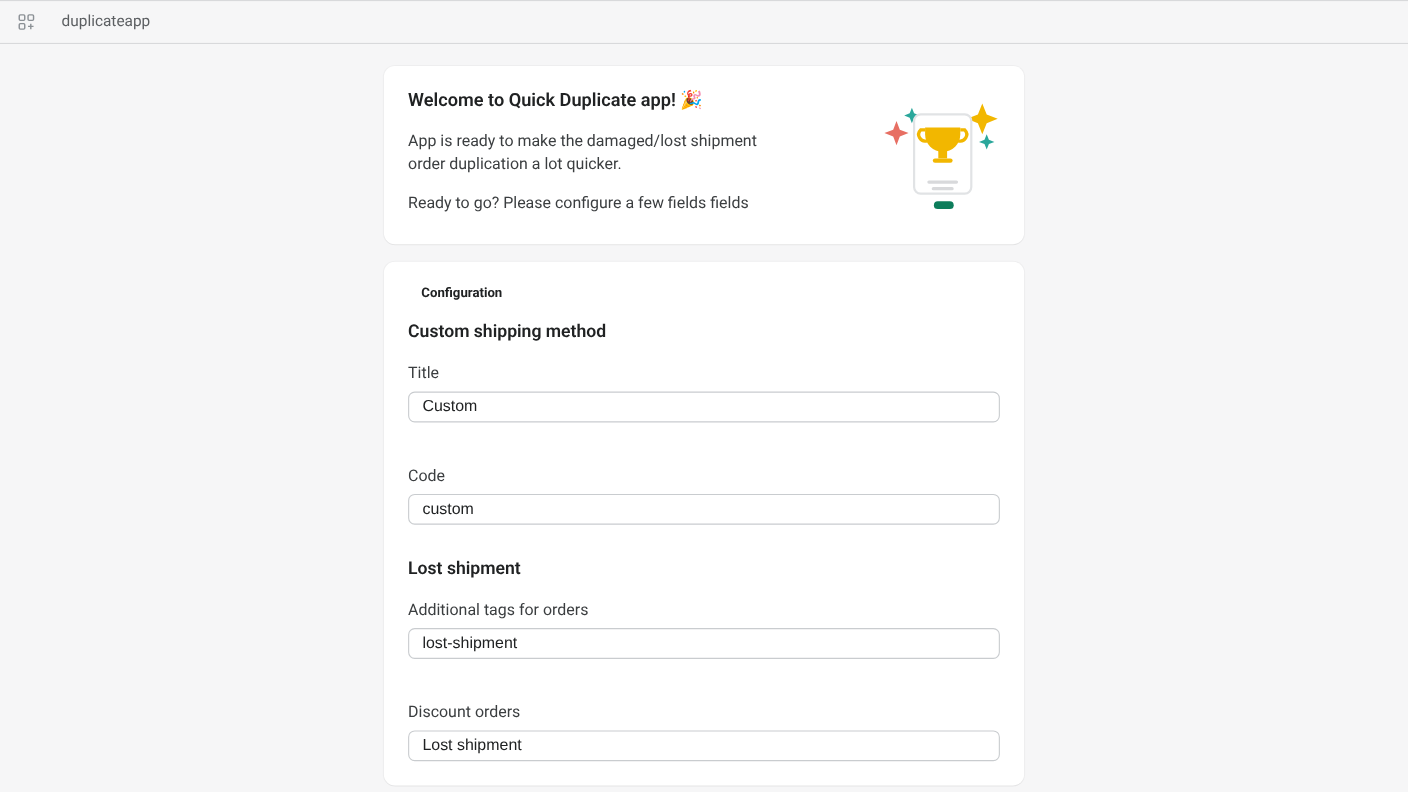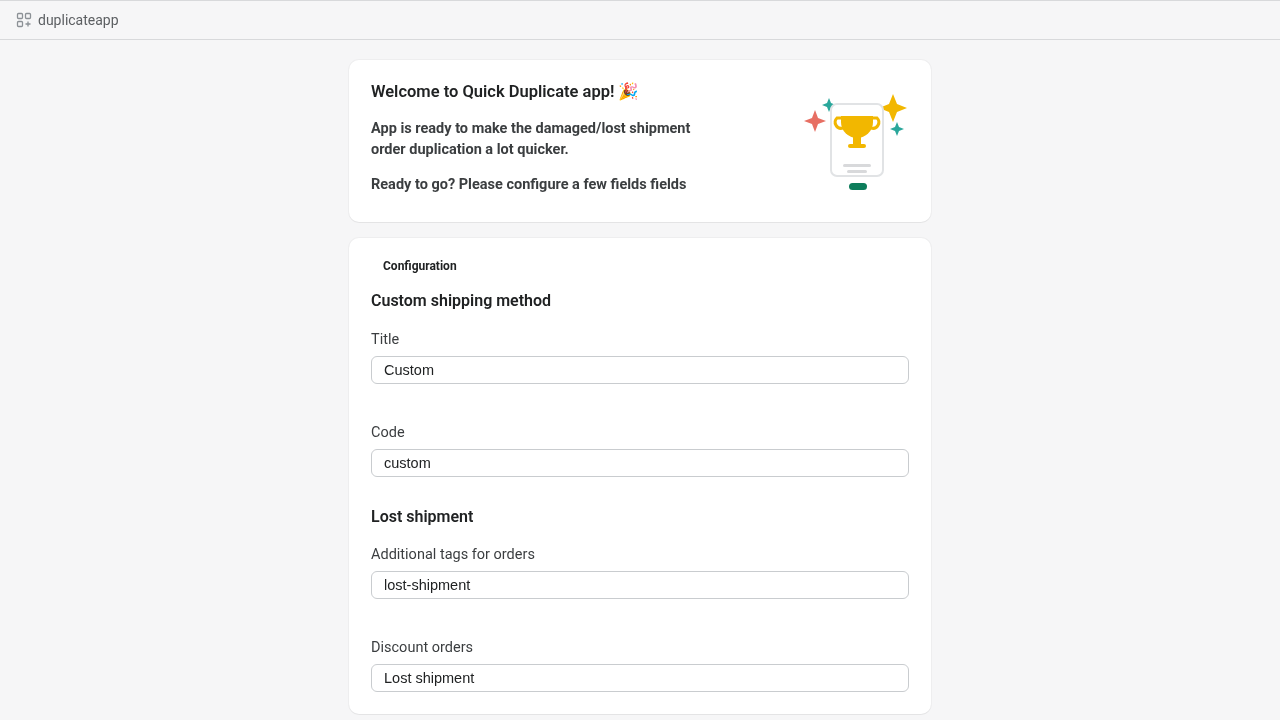--- a/index.html
+++ b/index.html
@@ -26,21 +26,21 @@
     line-height:1.45;
     -webkit-font-smoothing:antialiased;
   }
 
   
   .app-header{
     height:40px;
     display:flex;
     align-items:center;
     padding:0 16px;
-    gap:6px;
+    gap:24px;
     border-top:1px solid var(--border);
     border-bottom:1px solid var(--border);
     background:var(--bg);
   }
   .app-header .app-icon{
     width:16px;height:16px;
     color:#8c9196;
     flex:0 0 auto;
   }
   .app-header .app-title{
@@ -78,21 +78,20 @@
   .welcome h2{
     margin:0 0 14px 0;
     font-size:16.5px;
     font-weight:650;
   }
   .welcome p{
     margin:0 0 14px 0;
     color:var(--text-sub);
     font-size:14.5px;
     max-width:350px;
-    font-weight:bold;
   }
   .welcome p:last-child{margin-bottom:0;}
   .illus{
     width:120px;height:120px;
     flex:0 0 auto;
     position:relative;
   }
 
   
   .config{

